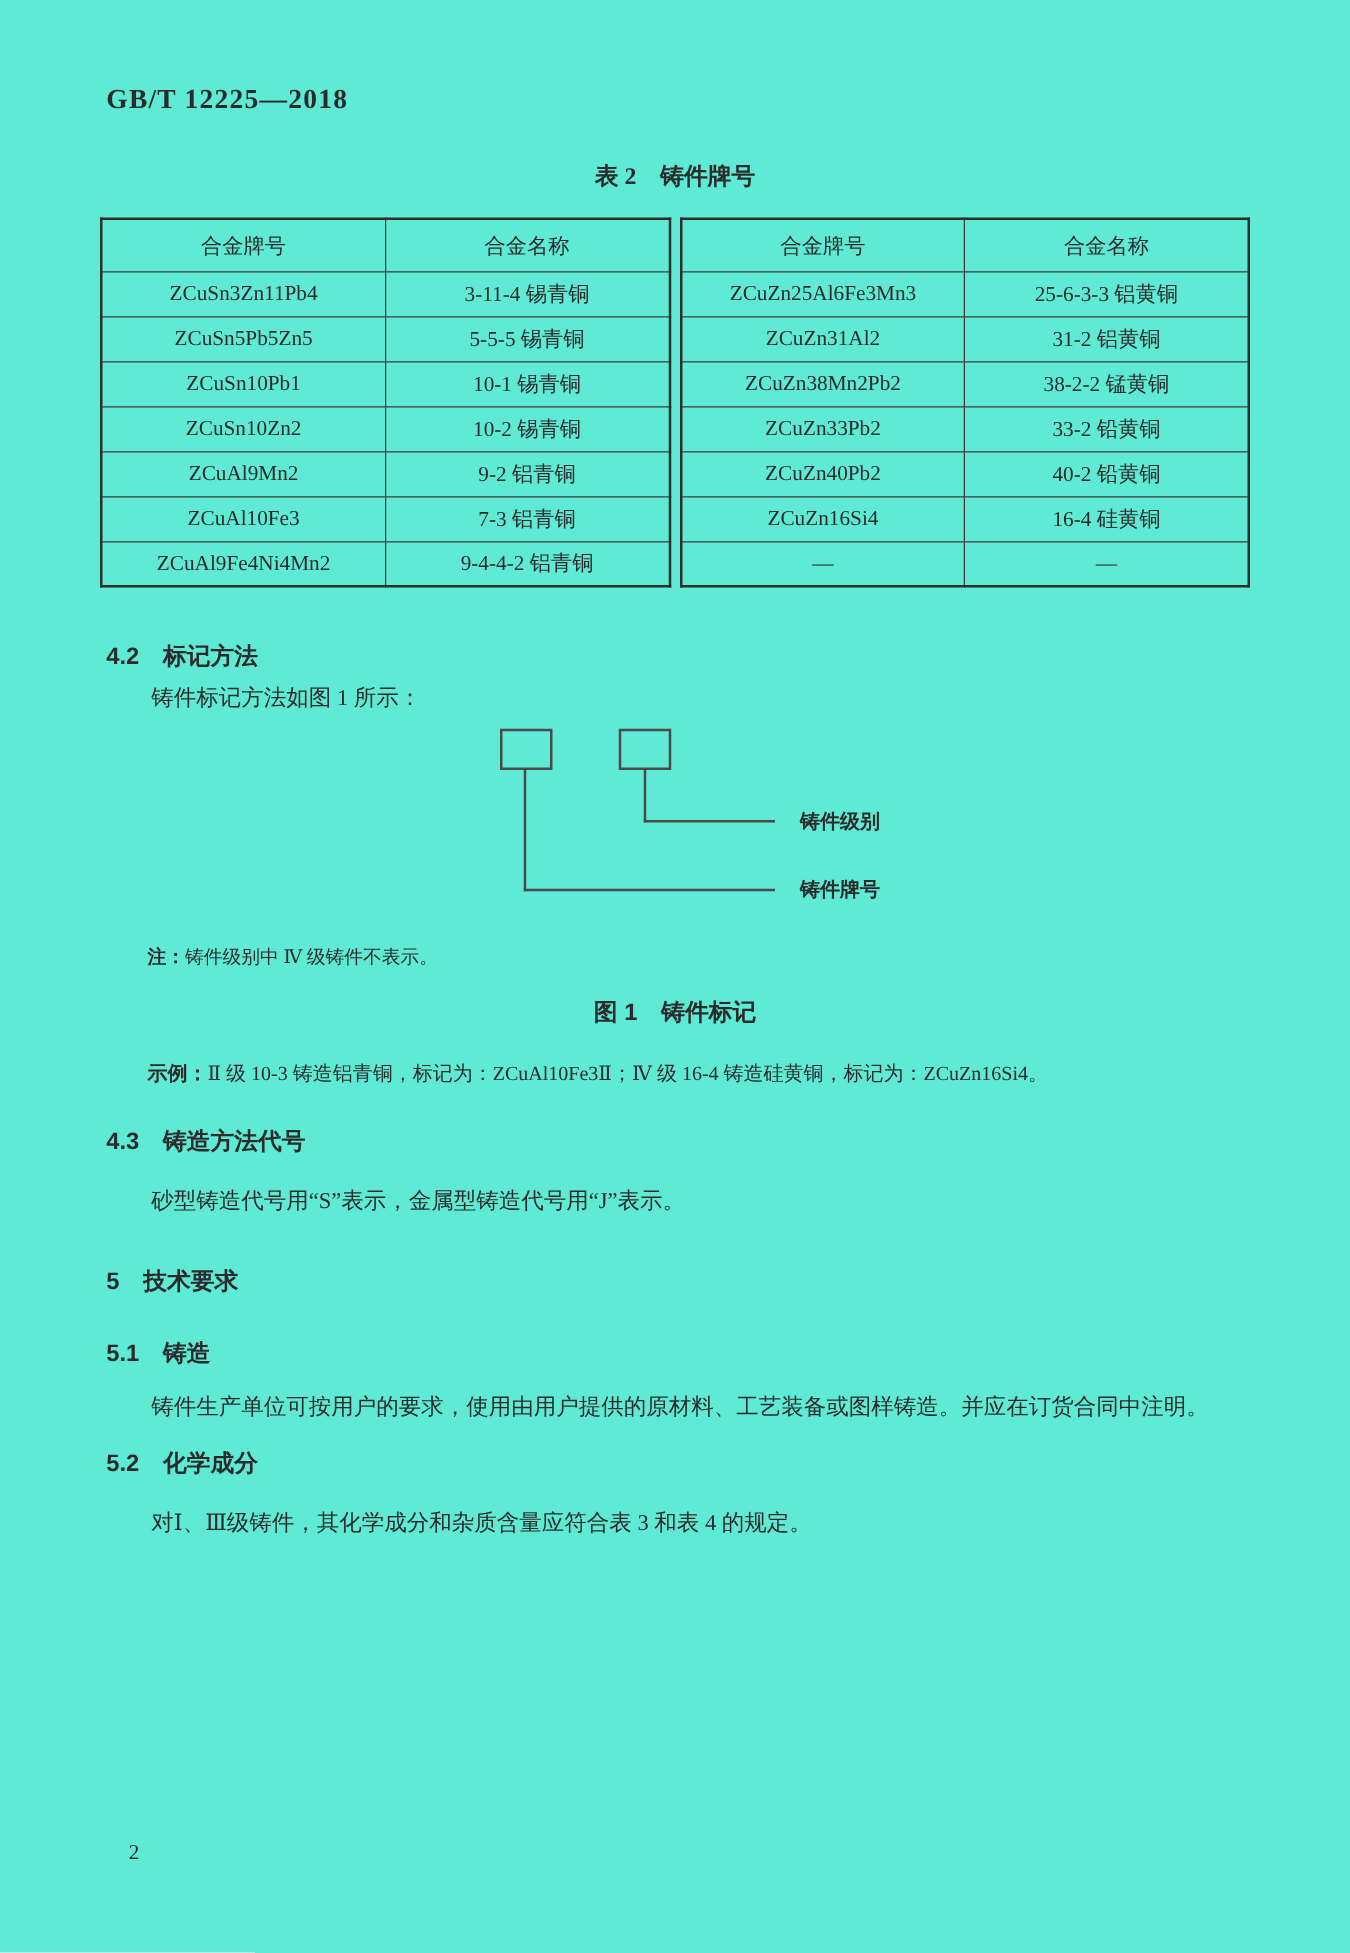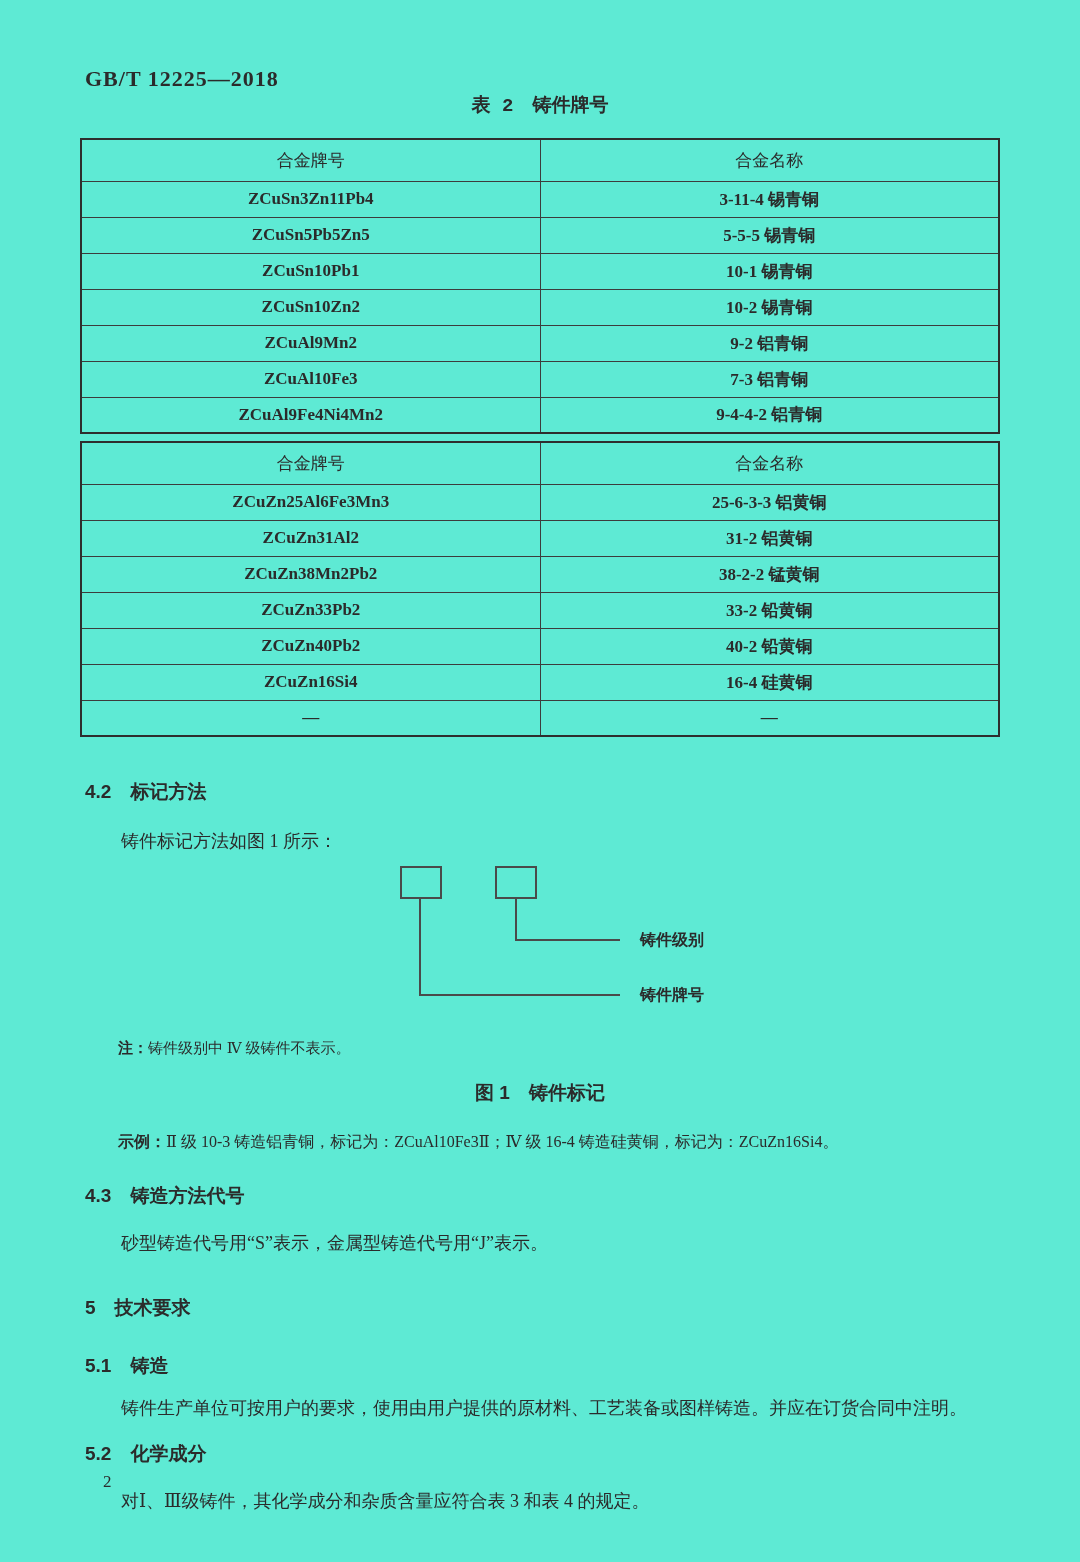--- a/index.html
+++ b/index.html
@@ -8,48 +8,48 @@
   .page {
     position:relative; width:1080px; height:1562px;
     background:#5eead4; margin:0 auto; overflow:hidden;
   }
   .doc-number {
     margin:66px 0 0 85px;
     font-family:"Liberation Serif","DejaVu Serif",serif;
     font-weight:bold; font-size:22px; letter-spacing:1px;
   }
   .table-title {
-    text-align:center;
-    font-family:Liberation Mono, monospace;
+    margin-top:36px; text-align:center;
+    font-family:Liberation Serif, serif;
     font-weight:bold; font-size:19px;
   }
   .table-wrap {
     width:920px; margin:20px auto 0;
-    display:flex; gap:7px;flex-direction:column;
+    display:flex; gap:7px;
   }
   .half { flex:1; }
   table { width:100%; border-collapse:collapse; table-layout:fixed; }
   th, td {
     border:1px solid #3c3c3c; text-align:center;
     font-size:17px; font-weight:normal;
   }
   th { height:42px; }
-  td { height:36px;font-weight:bold; }
+  td { height:36px; }
   table { border:2px solid #2e2e2e; }
   .heading {
     font-family:"Liberation Sans","DejaVu Sans",sans-serif;
     font-weight:bold; font-size:19px; margin-left:85px;
   }
   .para { font-size:18px; margin-left:121px; margin-right:80px; }
   .para-flow {
     font-size:18px; margin-left:85px; margin-right:78px;
     text-indent:2em; line-height:1.75;
   }
   .h42 { margin-top:42px; }
-  .p42 { margin-top:24px; }
+  .p42 { margin-top:8px; }
   
   .figure { position:relative; width:1080px; height:172px; margin-top:8px; }
   .fig-box { position:absolute; width:42px; height:33px; border:2px solid #4a4a4a; background:transparent; }
   .box1 { left:400px; top:5px; }
   .box2 { left:495px; top:5px; }
   .fig-line { position:absolute; background:#4a4a4a; }
   .v1 { left:419px; top:38px; width:2px; height:97px; }
   .h1 { left:419px; top:133px; width:201px; height:2px; }
   .v2 { left:515px; top:38px; width:2px; height:42px; }
   .h2 { left:515px; top:78px; width:105px; height:2px; }

